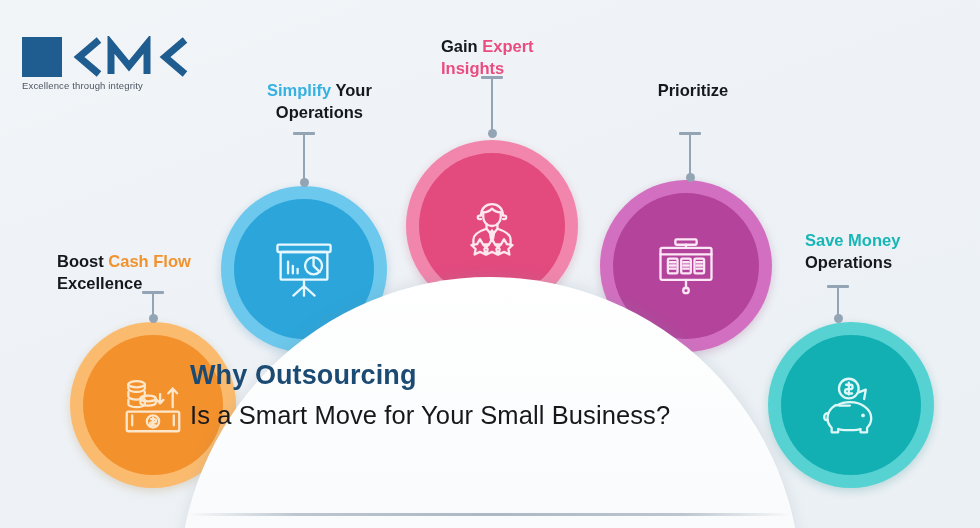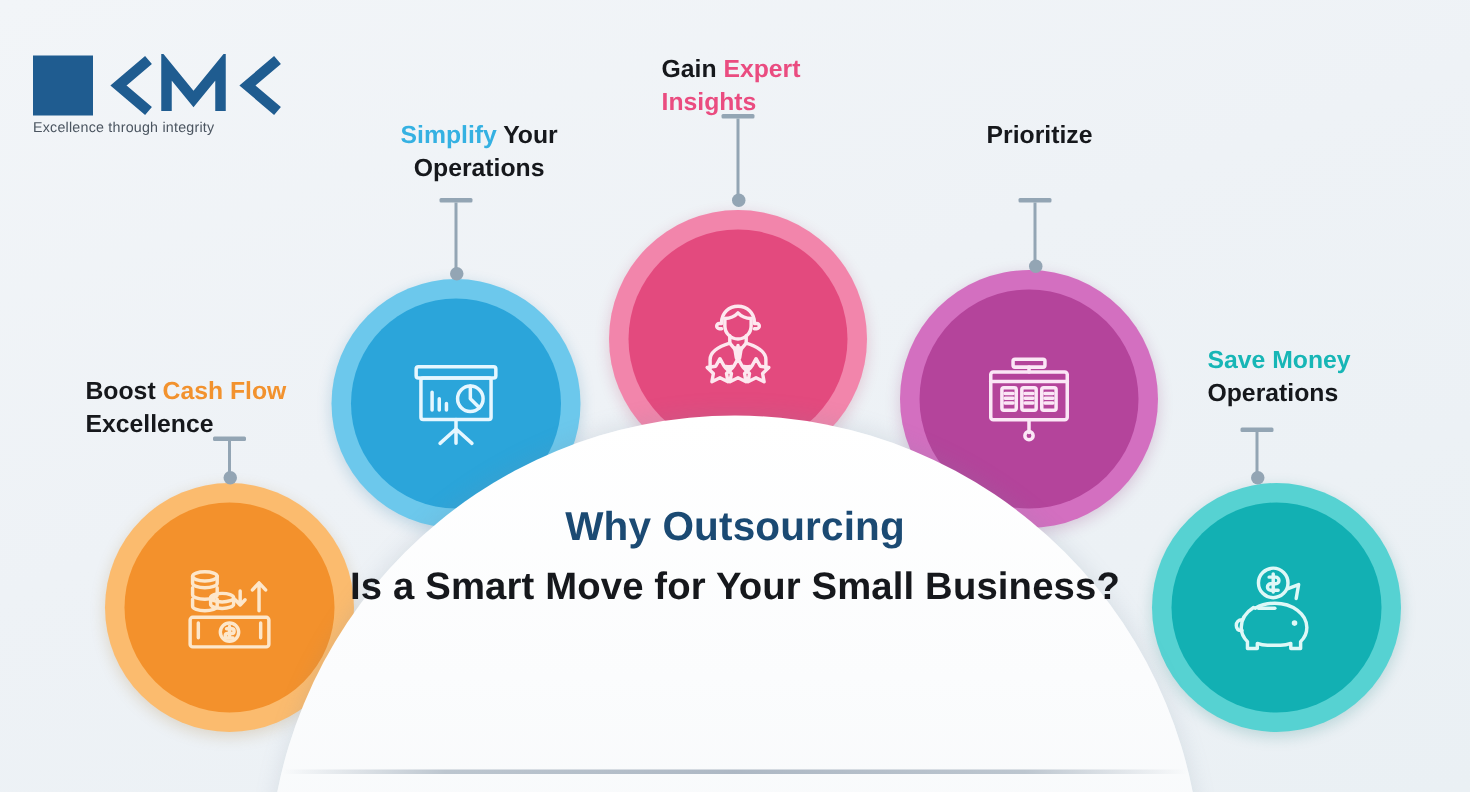--- a/index.html
+++ b/index.html
@@ -139,39 +139,39 @@
     height: 3px;
     border-radius: 2px;
     background: linear-gradient(90deg, rgba(180,190,200,0) 0%, rgba(168,180,192,0.75) 18%, rgba(160,172,186,0.85) 50%, rgba(168,180,192,0.75) 82%, rgba(180,190,200,0) 100%);
     z-index: 8;
   }
 
   
   #headline {
     position: absolute;
     left: 190px;
-    top: 332px;
+    top: 356px;
     width: 600px;
-    text-align: center;
+    text-align: left;
     z-index: 9;
     font-family: "Liberation Sans", sans-serif;
   }
   #headline .h-l1,
   #headline .h-l2 {
     display: block;
     color: #1b4a73;
     font-weight: bold;
     font-size: 27px;
     line-height: 1.48;
     letter-spacing: 0.1px;
   }
   #headline .h-l3 {
     display: block;
     color: #16181c;
-    font-weight: bold;
+    font-weight: normal;
     font-size: 25.5px;
     line-height: 1.5;
     letter-spacing: 0.1px;
   }
 </style>
 </head>
 <body>
 
 <div id="stage">
 

